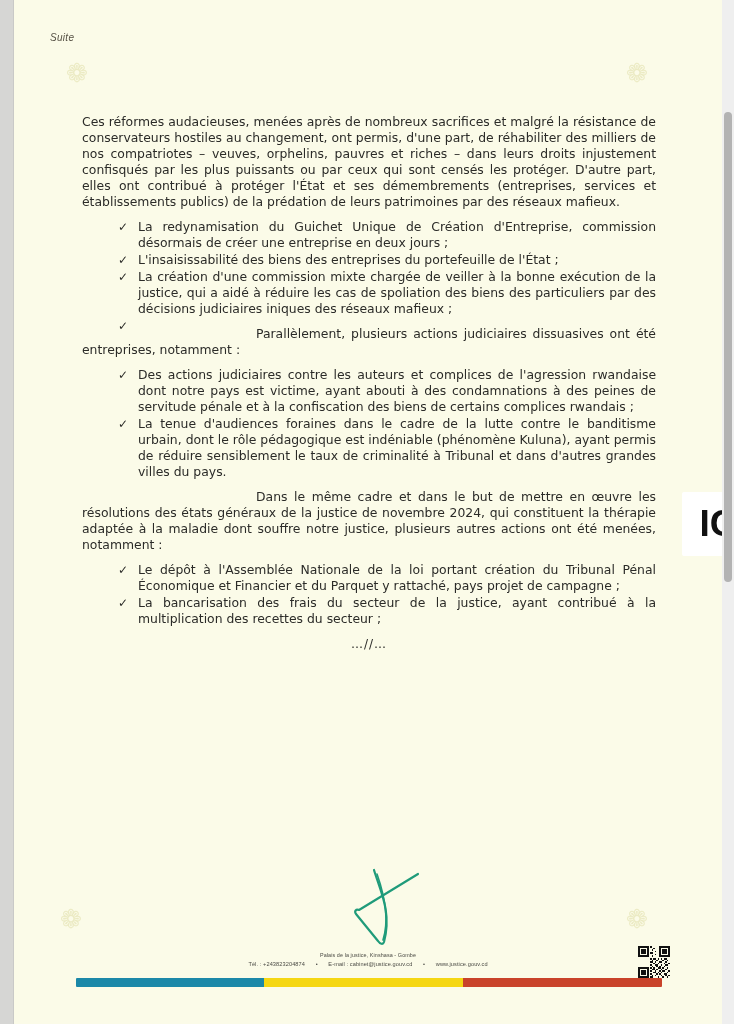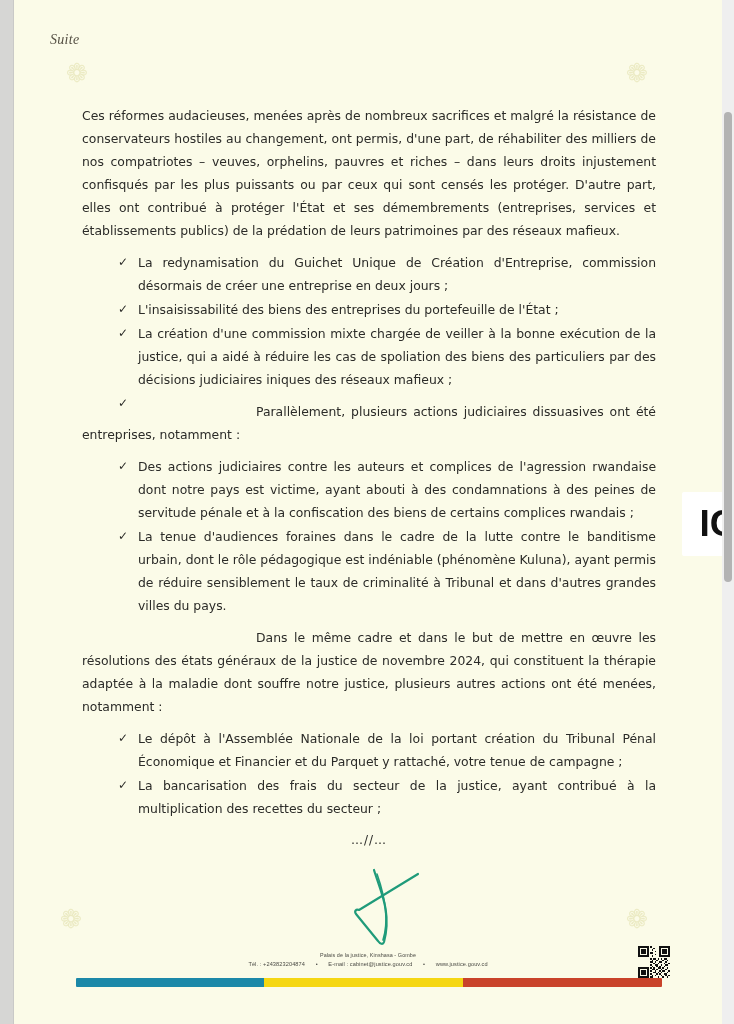--- a/index.html
+++ b/index.html
@@ -67,36 +67,36 @@
     height: 470px;
     border-radius: 4px;
     background: #b3b3b3;
   }
 
   
   .suite {
     position: absolute;
     left: 36px;
     top: 32px;
-    font-family: Liberation Serif, serif;
+    font-family: Liberation Sans, sans-serif;
     font-style: italic;
-    font-size: 14px;
+    font-size: 10px;
     color: #555044;
     letter-spacing: 0.3px;
   }
 
   #body-text {
     position: absolute;
     left: 68px;
-    top: 104px;
+    top: 114px;
     width: 574px;
     color: #2b2b28;
     font-family: "DejaVu Sans", sans-serif;
     font-size: 12.4px;
-    line-height: 23px;
+    line-height: 16px;
   }
 
   p.para {
     margin: 0 0 8px 0;
     text-align: justify;
     text-justify: inter-word;
   }
   p.para .lead-in { display: inline-block; width: 174px; }
 
   ul.checks {
@@ -262,21 +262,21 @@
         </li>
       </ul>
 
       <p class="para">
         <span class="lead-in"></span><span>Dans le même cadre et dans le but de mettre en œuvre les résolutions des états généraux de la justice de novembre 2024, qui constituent la thérapie adaptée à la maladie dont souffre notre justice, plusieurs autres actions ont été menées, notamment :</span>
       </p>
 
       <ul class="checks">
         <li>
           <span class="tick">✓</span>
-          <span>Le dépôt à l'Assemblée Nationale de la loi portant création du Tribunal Pénal Économique et Financier et du Parquet y rattaché, votre tenue de campagne ;</span>
+          <span>Le dépôt à l'Assemblée Nationale de la loi portant création du Tribunal Pénal Économique et Financier et du Parquet y rattaché, pays projet de campagne ;</span>
         </li>
         <li>
           <span class="tick">✓</span>
           <span>La bancarisation des frais du secteur de la justice, ayant contribué à la multiplication des recettes du secteur ;</span>
         </li>
       </ul>
 
       <span class="endmark">…//…</span>
     </div>
 

